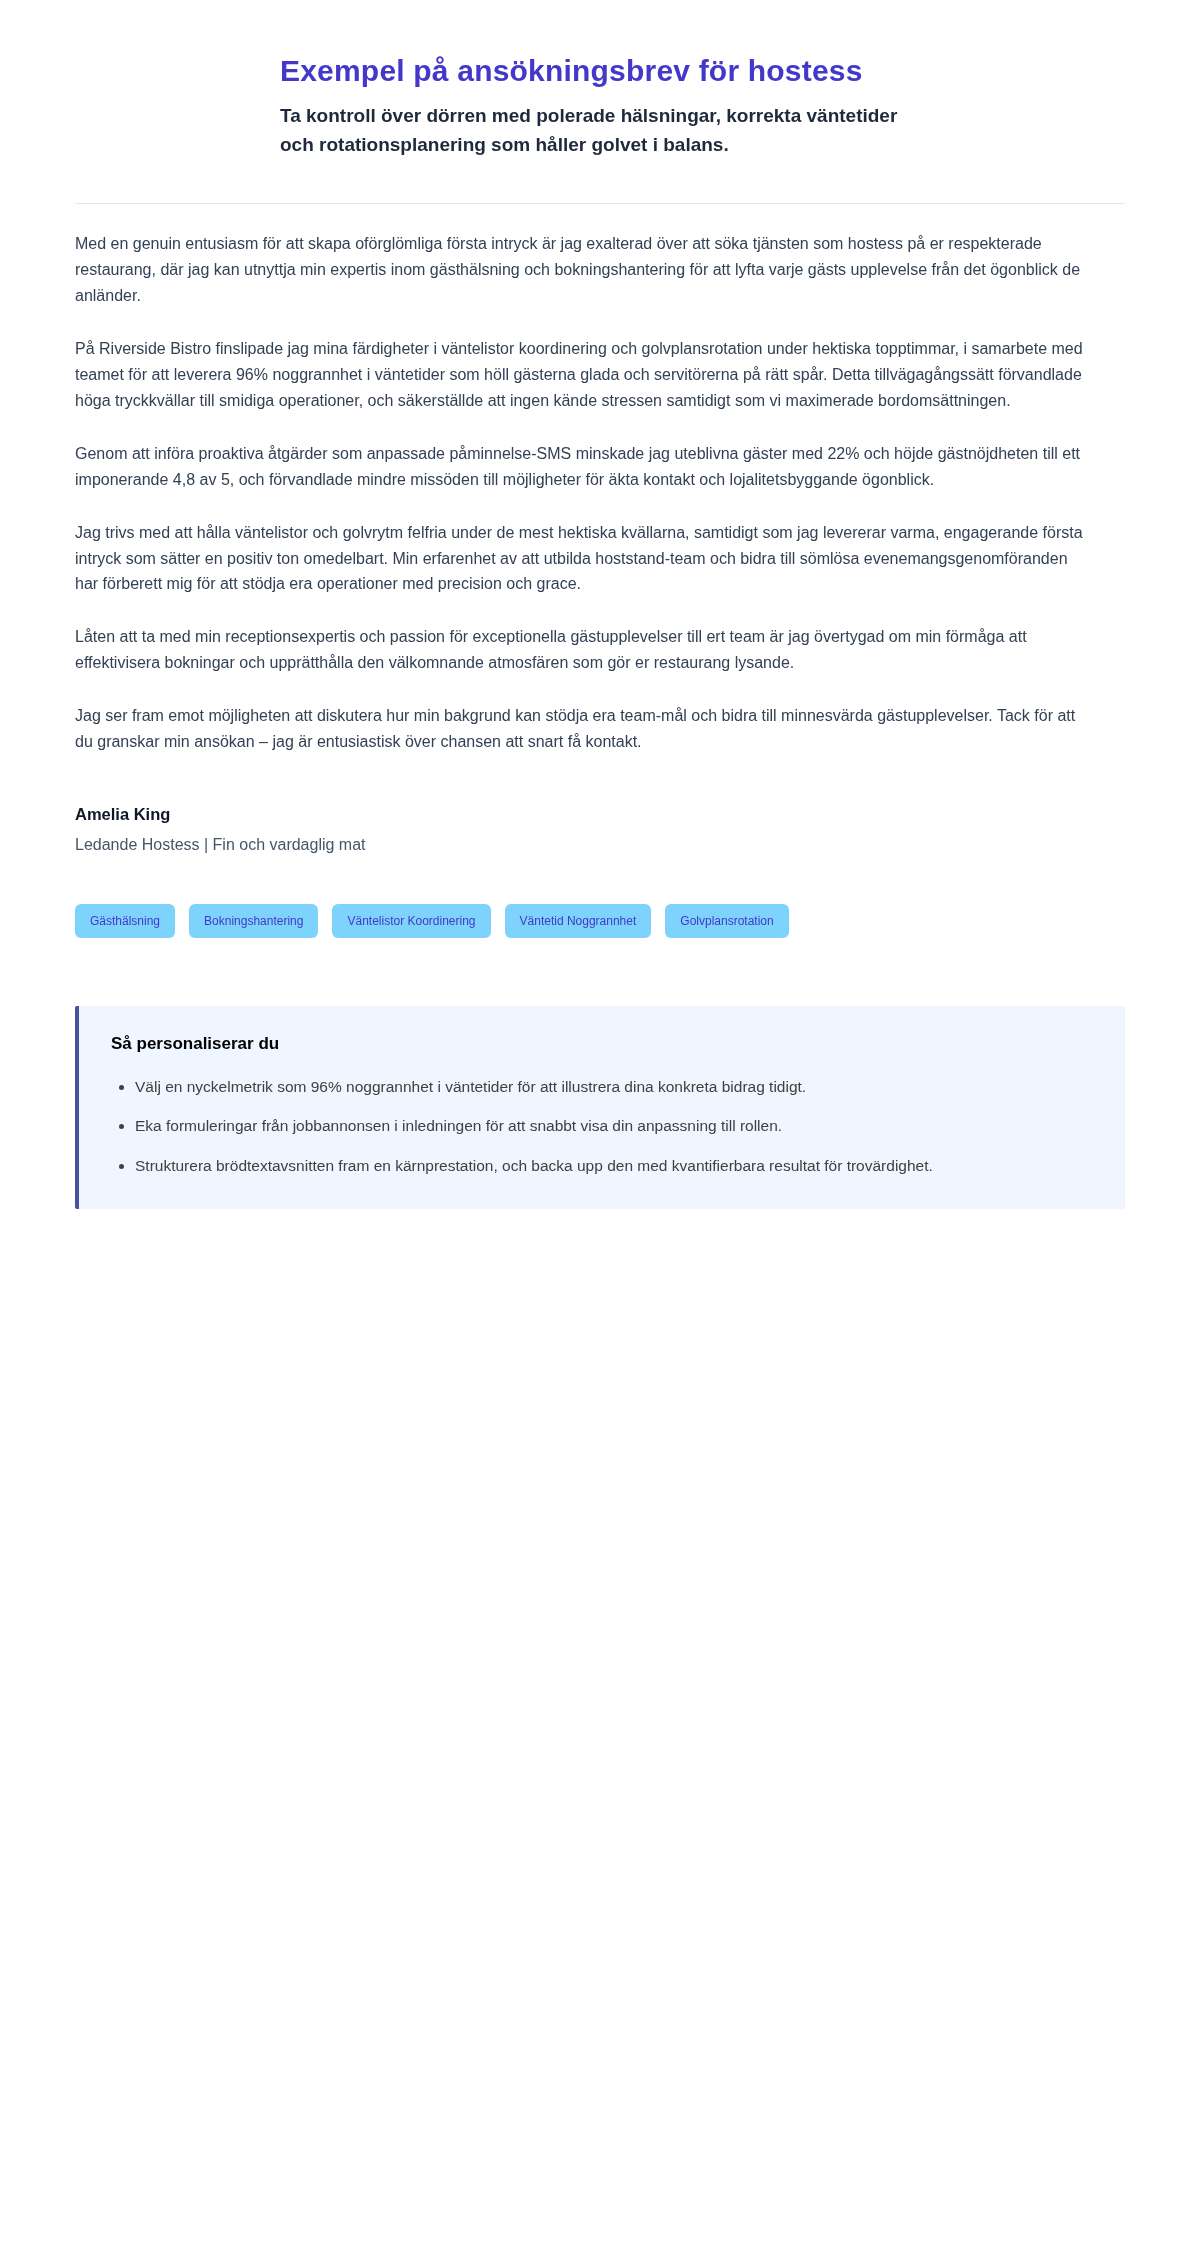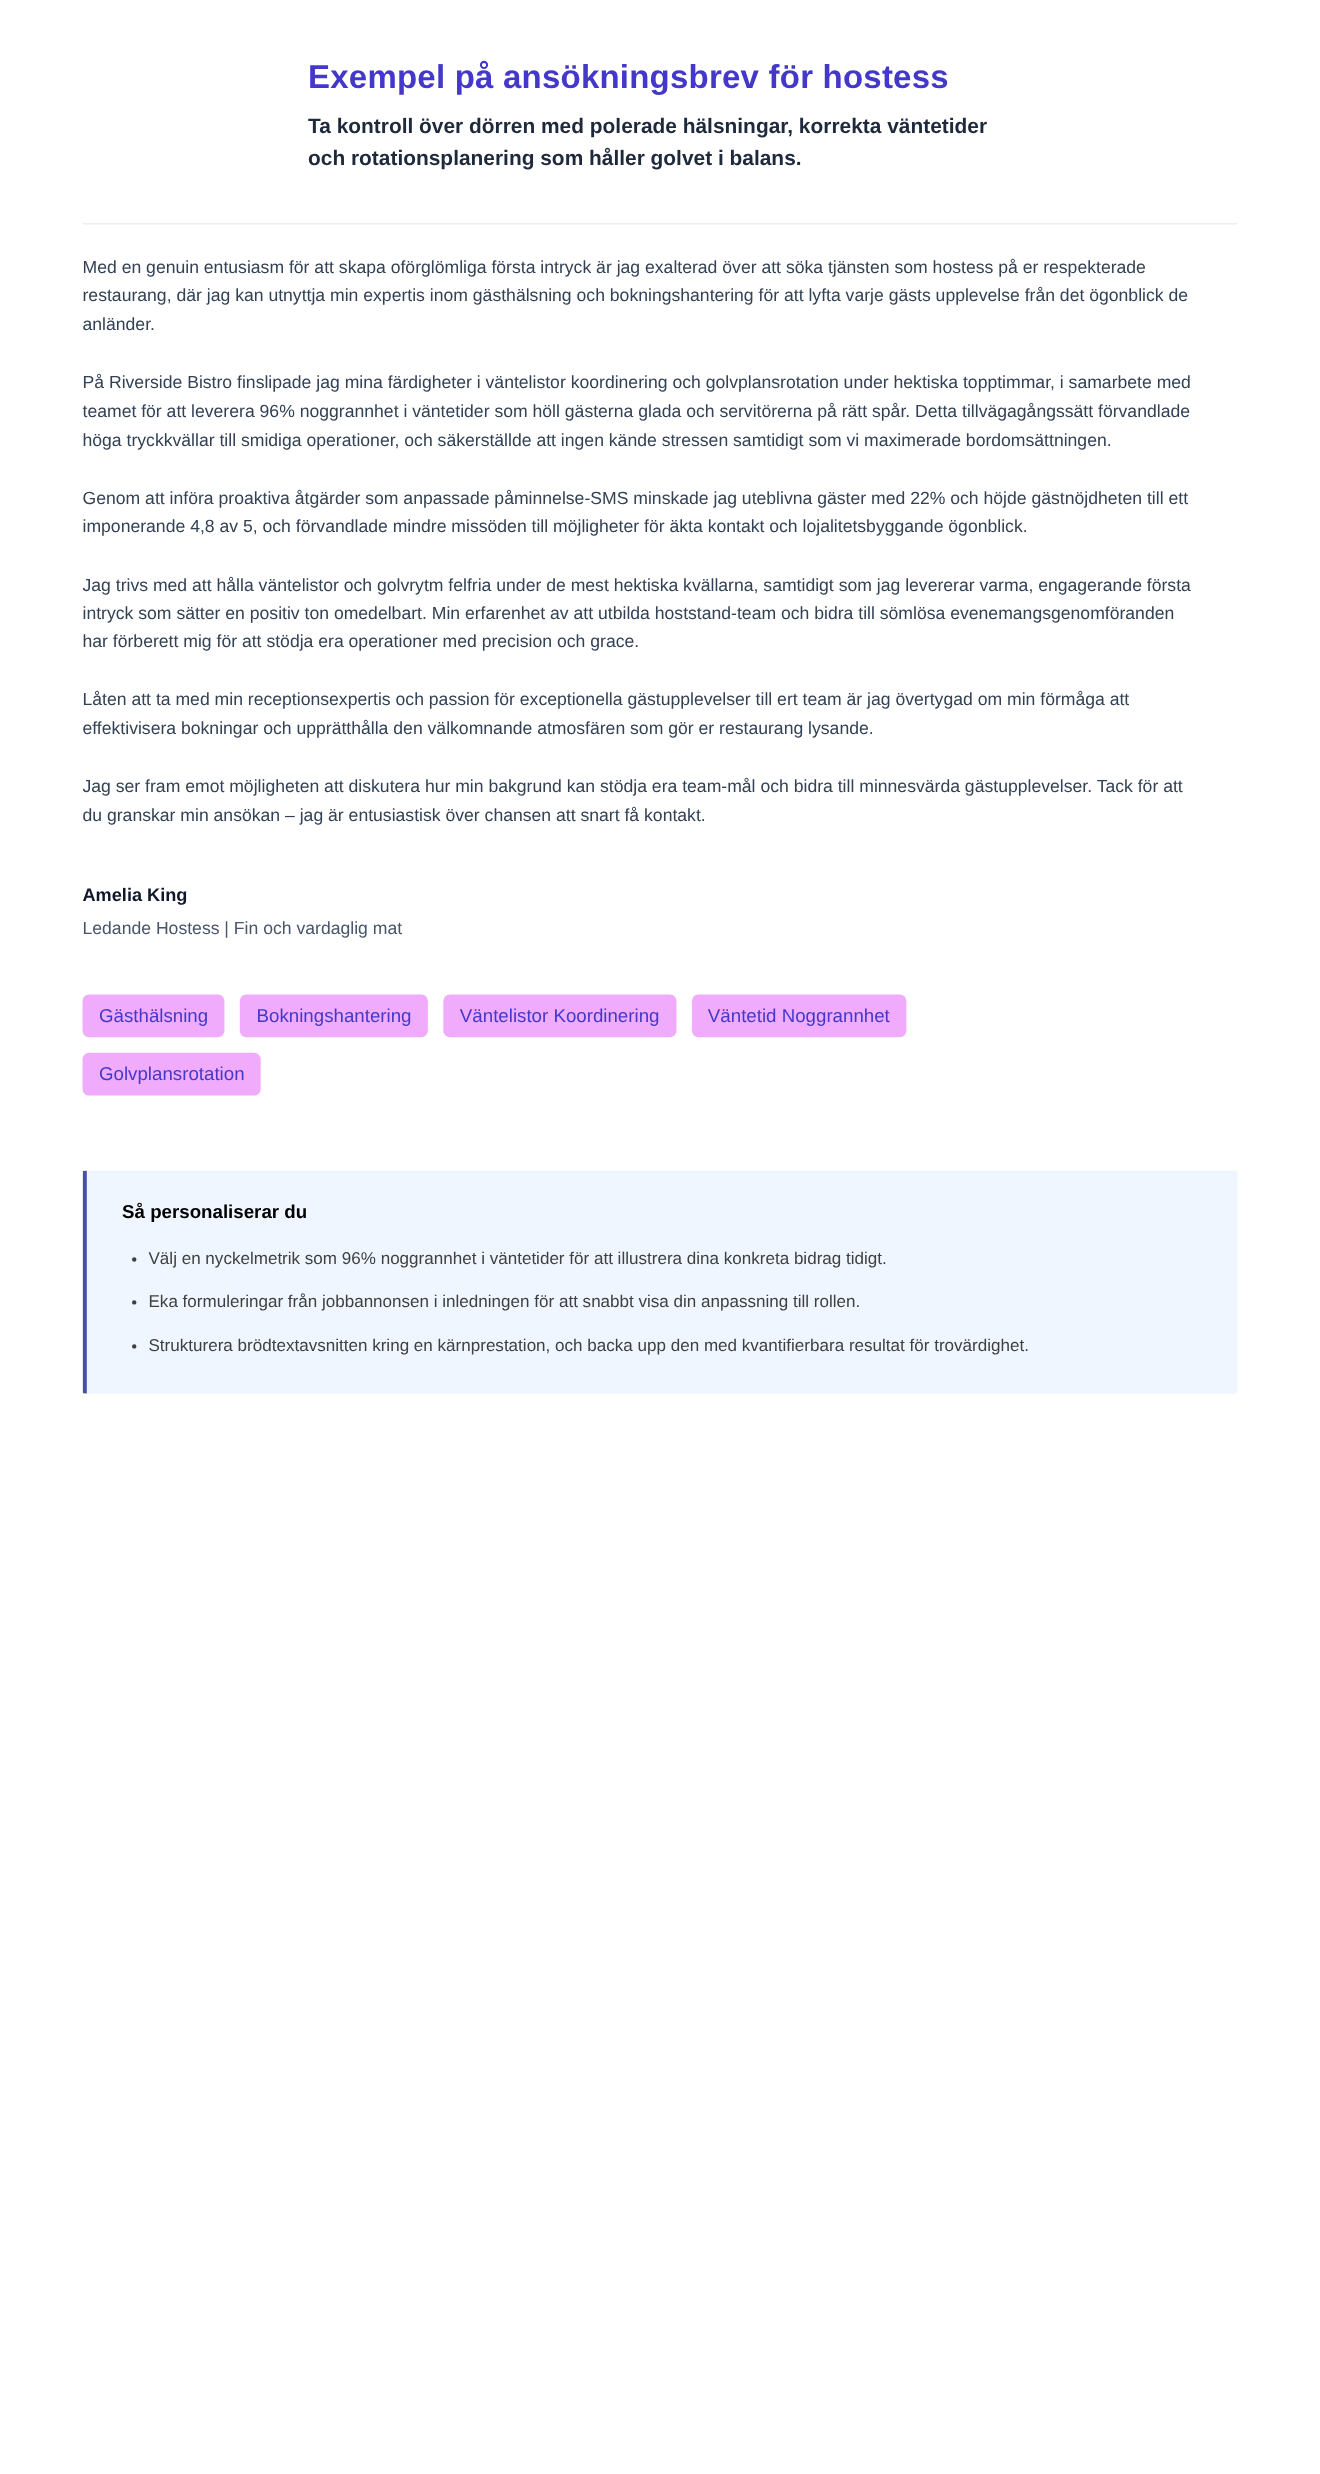--- a/index.html
+++ b/index.html
@@ -90,23 +90,23 @@
   
   .skills {
     margin-top: 50px;
     display: flex;
     flex-wrap: wrap;
     gap: 14px 14px;
     max-width: 820px;
   }
   .skill-tag {
     display: inline-block;
-    background: #f0abfc;
+    background: #7dd3fc;
     color: #4338ca;
-    font-size: 17px;
+    font-size: 12px;
     line-height: 1;
     padding: 11px 15px;
     border-radius: 6px;
     white-space: nowrap;
   }
 
   
   .callout {
     margin-top: 68px;
     background: #eff6ff;
@@ -184,17 +184,17 @@
     </div>
 
   <div class="callout">
     <h2 class="callout-title">Så personaliserar du</h2>
     <ul class="callout-list">
 
         <li>Välj en nyckelmetrik som 96% noggrannhet i väntetider för att illustrera dina konkreta bidrag tidigt.</li>
 
         <li>Eka formuleringar från jobbannonsen i inledningen för att snabbt visa din anpassning till rollen.</li>
 
-        <li>Strukturera brödtextavsnitten kring en kärnprestation, och backa upp den med kvantifierbara resultat för trovärdighet.</li>
+        <li>Strukturera brödtextavsnitten fram en kärnprestation, och backa upp den med kvantifierbara resultat för trovärdighet.</li>
       </ul>
   </div>
 
 </div>
 
 </body></html>

